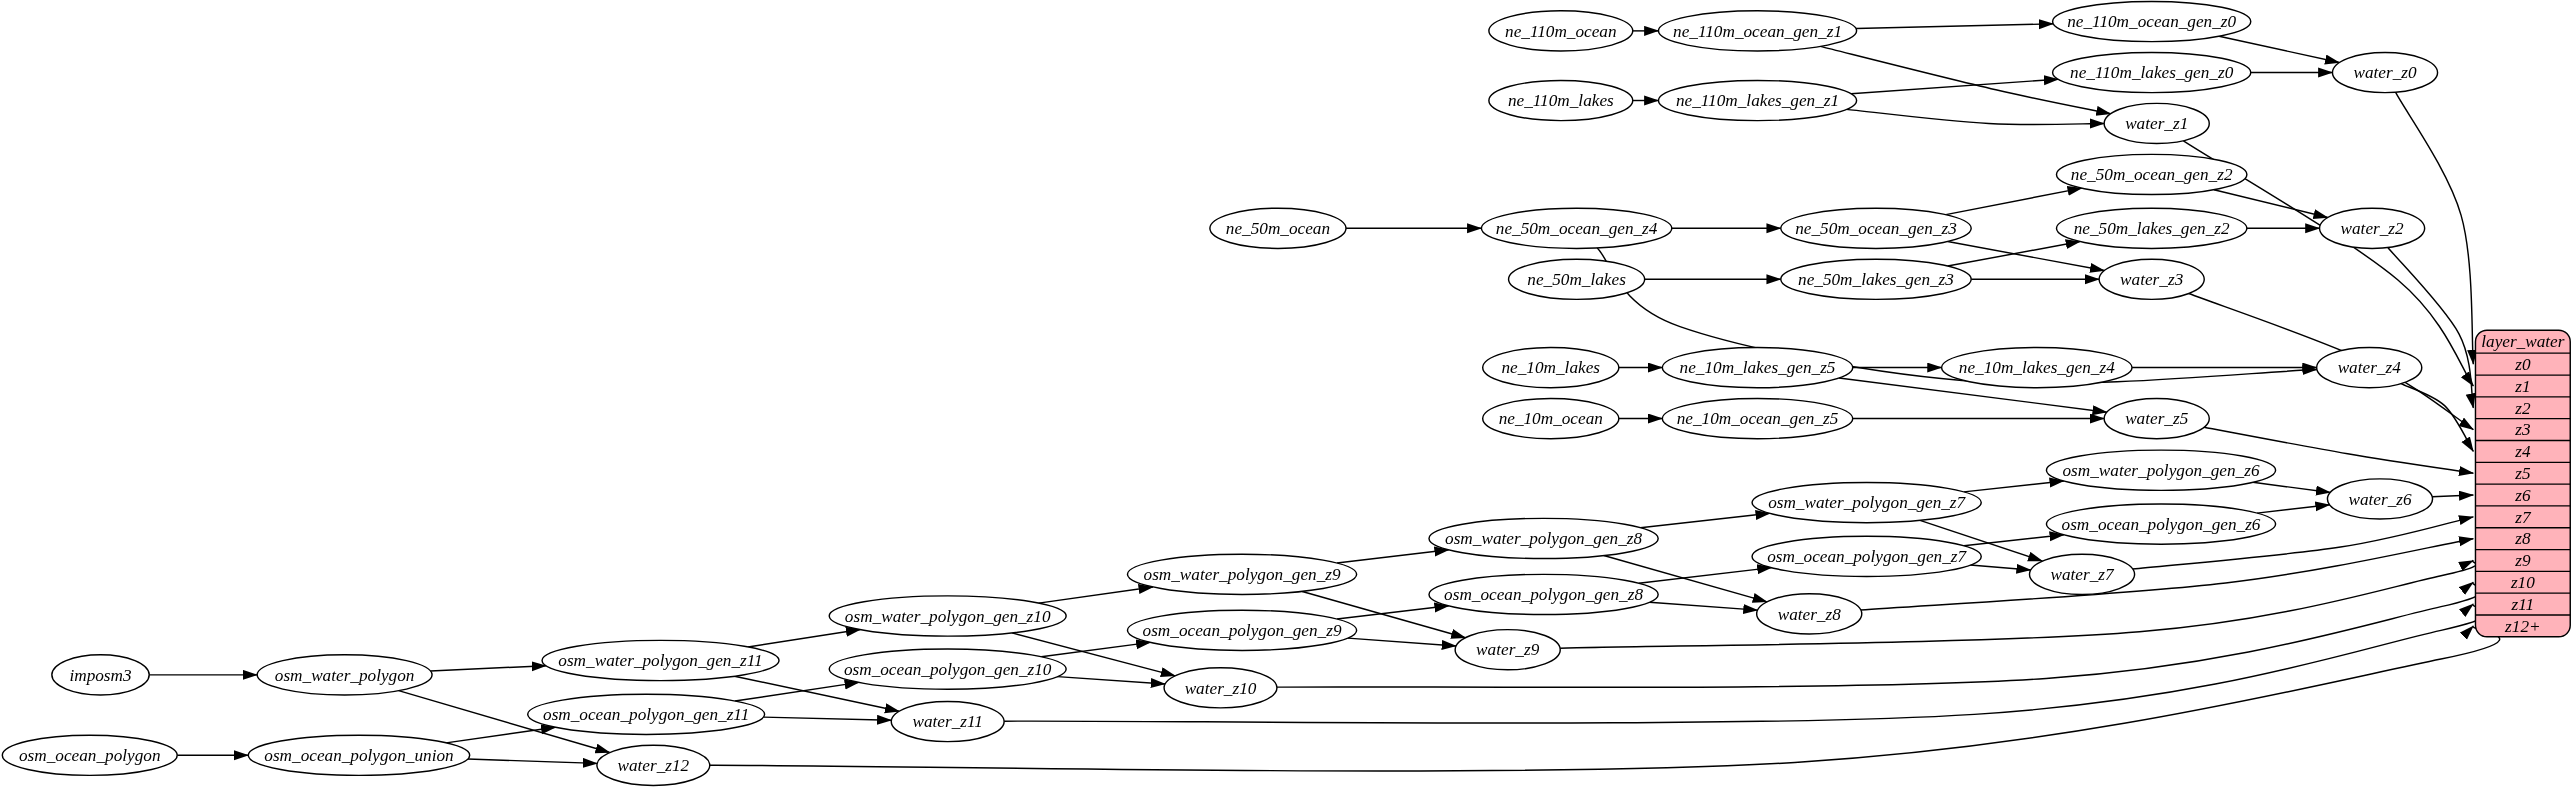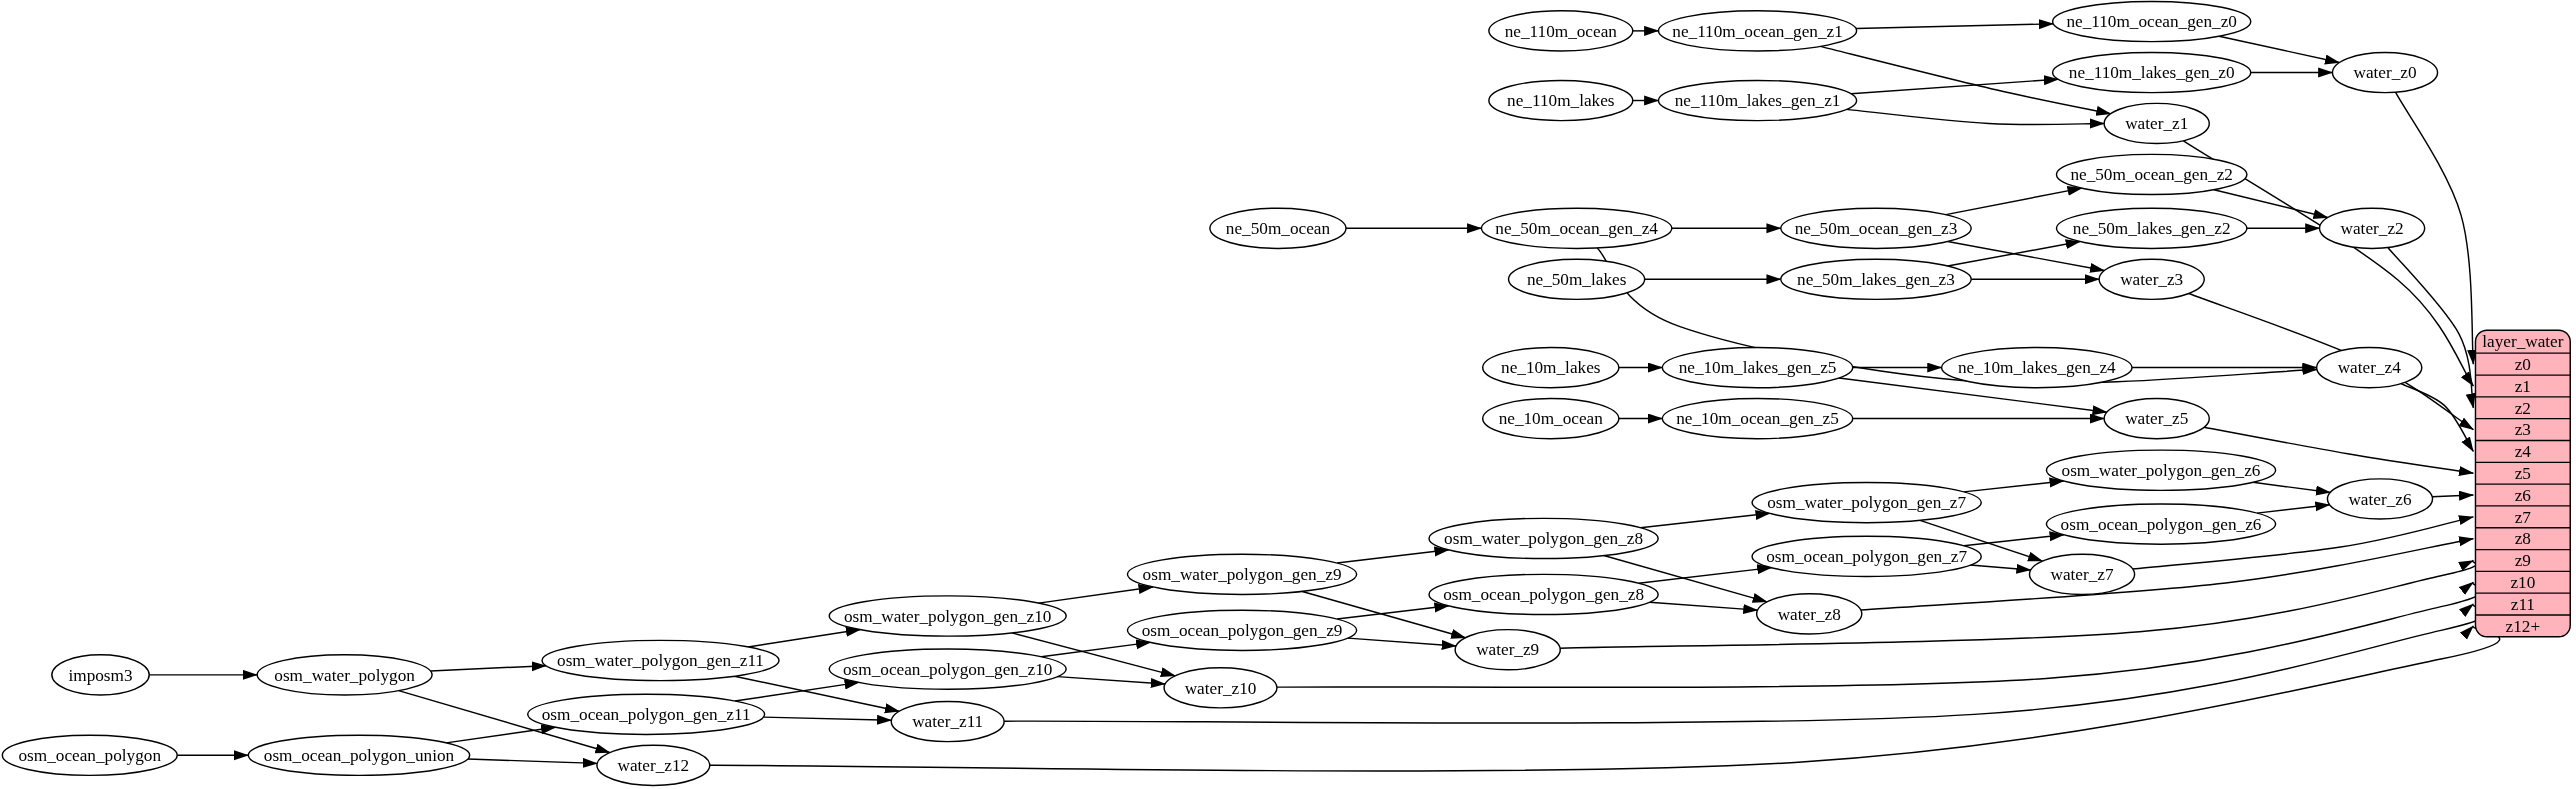--- a/index.html
+++ b/index.html
@@ -3,20 +3,21 @@
 <meta charset="utf-8">
 <style>
   html, body {
     margin: 0;
     padding: 0;
     background: #ffffff;
   }
   .diagram-root {
     width: 100%;
     background: #22c55e;
+    font-style: italic;
   }
   svg {
     display: block;
     width: 100%;
     height: auto;
     background: #ffffff;
   }
   .node-label, .record-label {
     font-family: "Liberation Serif", "DejaVu Serif", serif;
     fill: #000000;

